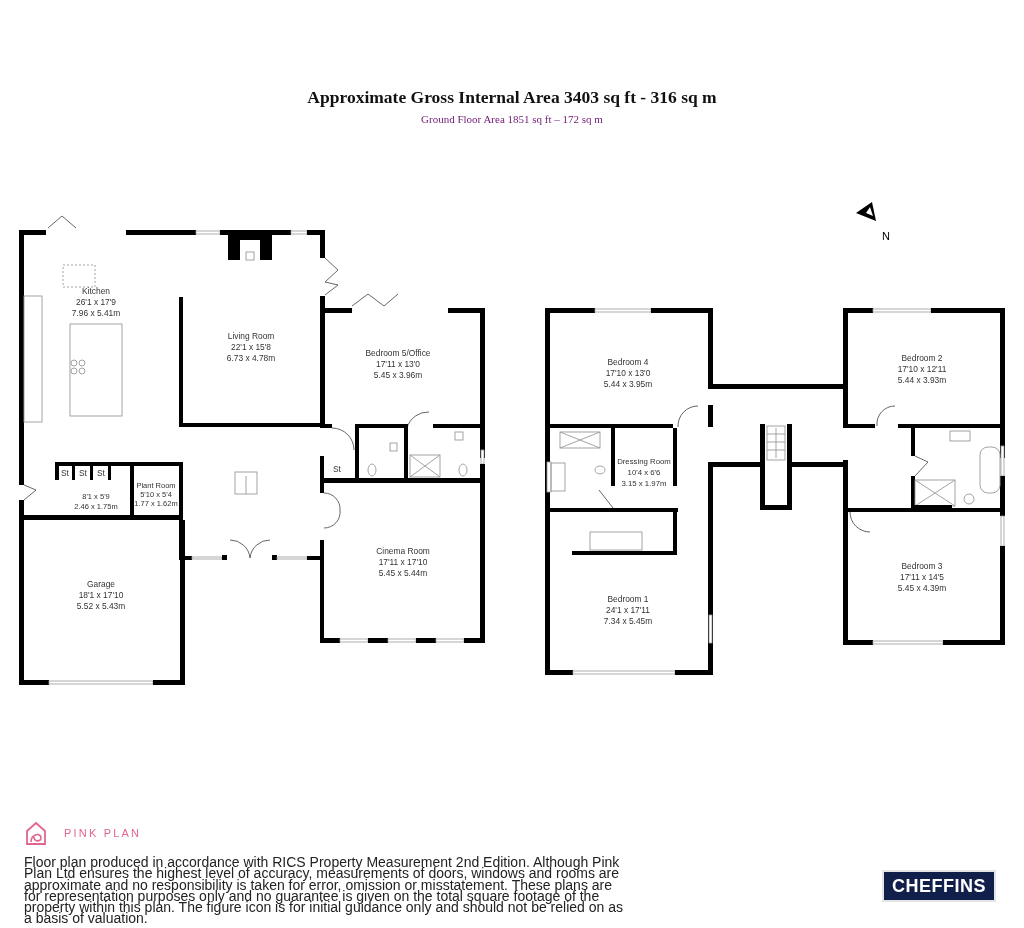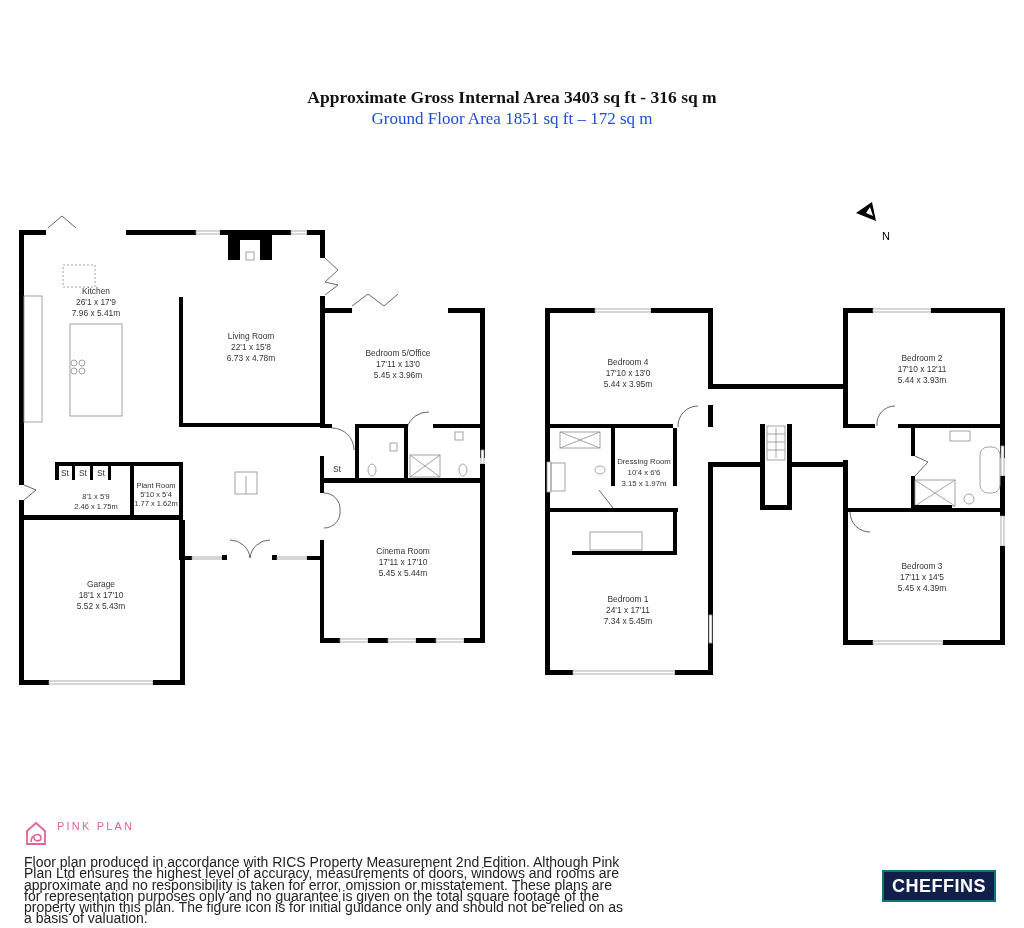--- a/index.html
+++ b/index.html
@@ -1,29 +1,29 @@
 <!DOCTYPE html>
 <html><head>
 <meta charset="utf-8">
 <style>
   html, body { margin:0; padding:0; background:#ffffff; }
   body { width:1024px; height:928px; position:relative; overflow:hidden; font-family:"Liberation Sans", sans-serif; color:#222; }
   .header { position:absolute; left:0; top:86px; width:1024px; text-align:center;font-family:Liberation Serif, serif; }
   .header .t1 { font-weight:bold; font-size:17.5px; color:#111; line-height:22px; }
-  .header .t2 { font-size:17px; color:#1d4ed8; line-height:22px; }
+  .header .t2 { font-size:11px; color:#701a75; line-height:22px; }
   svg.plan { position:absolute; left:0; top:0; }
   .wall { fill:#000; }
   .win { fill:#fff; stroke:#999; stroke-width:0.8; }
   .fix { fill:none; stroke:#999; stroke-width:0.9; }
   .door { fill:none; stroke:#555; stroke-width:0.9; }
   .rl { font-family:"Liberation Sans", sans-serif; font-size:8.4px; fill:#333; text-anchor:middle; }
-  .pinkplan { position:absolute; left:24px; top:820px; display:flex; gap:9px; }
+  .pinkplan { position:absolute; left:24px; top:820px; display:flex; align-items:center; gap:16px; }
   .pinkplan .name { color:#e0668e; font-size:11px; letter-spacing:2.2px; }
   .disclaimer { position:absolute; left:24px; top:857px; width:600px; font-size:14px; line-height:11.3px; color:#222; }
-  .cheffins { position:absolute; left:882px; top:870px; width:114px; height:32px; background:#0f766e; }
+  .cheffins { position:absolute; left:882px; top:870px; width:114px; height:32px; background:#e5e5e5; }
   .cheffins .inner { position:absolute; left:2px; top:2px; right:2px; bottom:2px; background:#10204a; color:#fff; font-weight:bold; font-size:18px; text-align:center; line-height:28px; letter-spacing:0.5px; }
 </style>
 </head>
 <body>
 
 <div class="header">
   <div class="t1">Approximate Gross Internal Area 3403 sq ft - 316 sq m</div>
   <div class="t2">Ground Floor Area 1851 sq ft – 172 sq m</div>
 </div>
 

